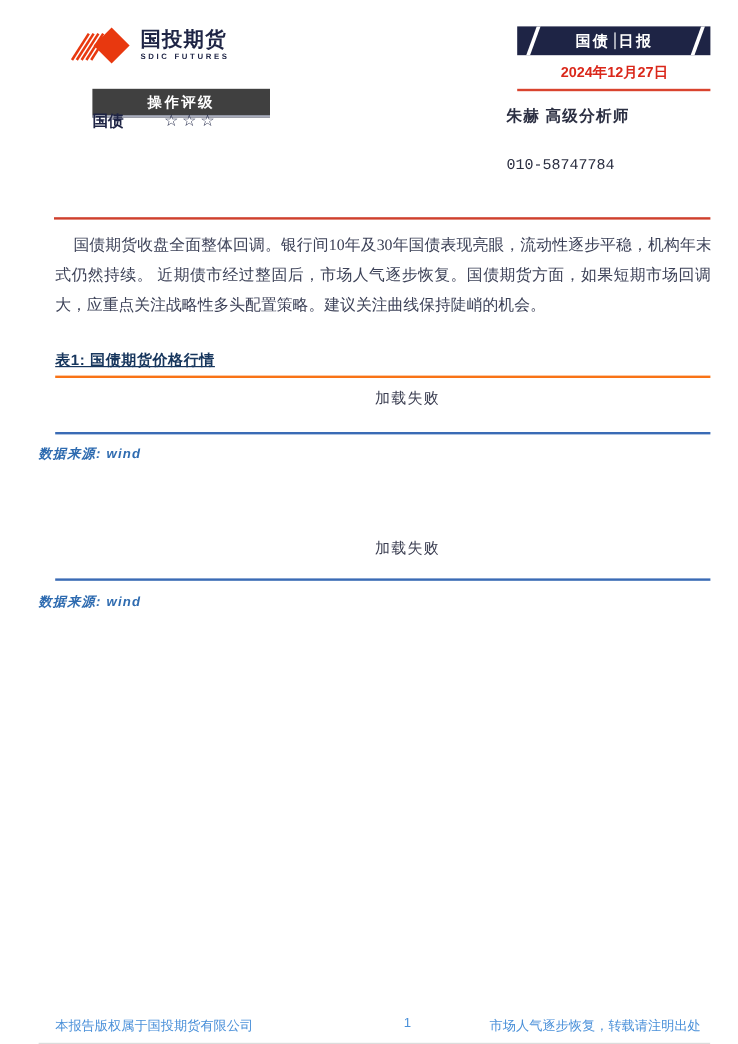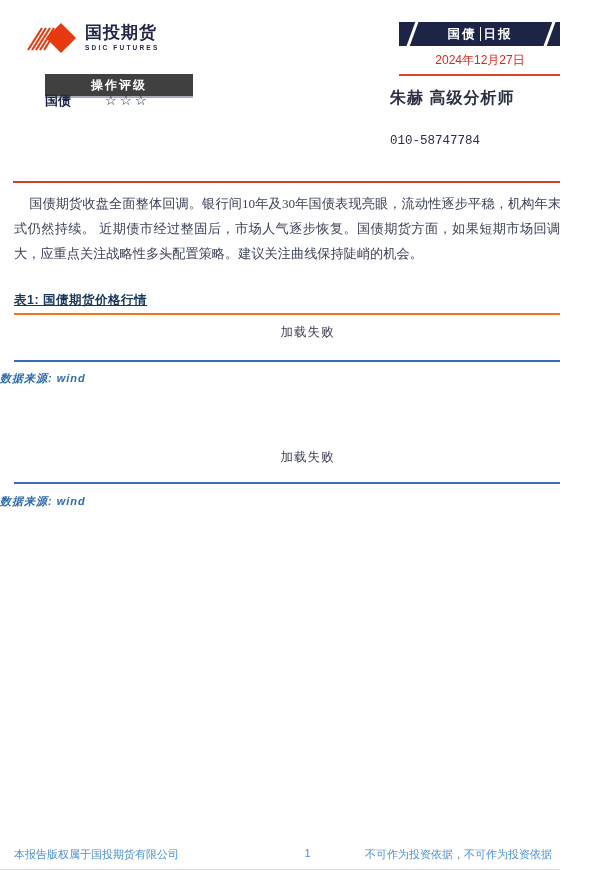--- a/index.html
+++ b/index.html
@@ -1,52 +1,52 @@
 <!DOCTYPE html>
 <html><head>
 <meta charset="utf-8">
 <style>
   html,body{margin:0;padding:0;background:#ffffff;}
   .page{
     position:relative;width:560px;height:870px;background:#ffffff;overflow:hidden;
-    font-family:"Liberation Sans","DejaVu Sans",sans-serif;color:#3d4258;
+    font-family:"Liberation Sans","DejaVu Sans",sans-serif;color:#3d4258;margin-left:32px;
   }
   
   .logo{position:absolute;left:27px;top:20px;display:flex;align-items:flex-start;gap:6px;}
   .logo-mark{width:52px;height:36px;display:block;}
   .logo-cn{font-size:17px;font-weight:bold;color:#1e2445;letter-spacing:1px;line-height:20px;margin-top:3px;}
   .logo-en{font-size:6.5px;font-weight:bold;color:#1e2445;letter-spacing:2.2px;margin-top:1px;}
   
   .banner{
     position:absolute;left:399px;top:22px;width:162px;height:24px;background:#1e2445;
     display:flex;align-items:center;justify-content:center;gap:0;
     color:#ffffff;font-size:12.5px;font-weight:bold;letter-spacing:2px;overflow:hidden;
   }
   .banner-divider{width:1px;height:14px;background:#ffffff;margin:0 3px;}
   .slash{position:absolute;top:-4px;bottom:-4px;width:3px;background:#ffffff;transform:rotate(20deg);}
   .slash-left{left:12px;}
   .slash-right{right:10px;}
   
   .date{
     position:absolute;left:399px;top:52px;width:162px;text-align:center;
-    color:#da271a;font-size:12px;font-weight:normal;padding-bottom:5px;
+    color:#da271a;font-size:12px;font-weight:bold;padding-bottom:5px;
     border-bottom:2px solid #d9442e;
   }
   
   .rating-box{
     position:absolute;left:45px;top:74px;width:148px;height:22px;line-height:22px;
     background:#404040;color:#ffffff;text-align:center;font-size:12px;font-weight:bold;
     letter-spacing:2px;border-bottom:2px solid #a9adbd;
   }
   .rating-row{position:absolute;left:45px;top:92px;font-size:13px;color:#1e2445;}
   .rating-item{font-weight:bold;}
   .rating-stars{margin-left:30px;letter-spacing:3px;font-size:13.5px;color:#1e2445;}
   
   .analyst{position:absolute;left:390px;top:88px;color:#2b2f42;}
-  .analyst-name{font-size:16px;font-weight:bold;letter-spacing:1px;}
+  .analyst-name{font-size:13px;font-weight:bold;letter-spacing:1px;}
   .analyst-codes{font-family:"Liberation Mono","DejaVu Sans Mono",monospace;font-size:12.5px;margin-top:7px;}
   .analyst-phone{font-family:"Liberation Mono","DejaVu Sans Mono",monospace;font-size:12.5px;margin-top:25px;}
   .analyst-email{font-family:"Liberation Mono","DejaVu Sans Mono",monospace;font-size:12.5px;margin-top:7px;}
   
   .red-line{position:absolute;left:13px;top:181px;width:594px;height:2px;background:#cf3f2c;}
   
   .summary{
     position:absolute;left:14px;top:191px;width:587px;margin:0;
     font-size:13.2px;line-height:25px;text-indent:1.15em;text-align:justify;color:#3d4258;font-family:Liberation Serif, serif;
   }
@@ -126,16 +126,16 @@
   <div class="placeholder t1-placeholder">加载失败</div>
   <div class="mid-line t1-line"></div>
   <div class="source t1-source">数据来源: wind</div>
 
   <div class="placeholder t2-placeholder">加载失败</div>
   <div class="mid-line t2-line"></div>
   <div class="source t2-source">数据来源: wind</div>
 
   <div class="footer-page">1</div>
   <div class="footer-left">本报告版权属于国投期货有限公司</div>
-  <div class="footer-right">不可作为投资依据，不可作为投资依据</div>
+  <div class="footer-right">市场人气逐步恢复，转载请注明出处</div>
   <div class="page-edge"></div>
 
 </div>
 
 </body></html>

